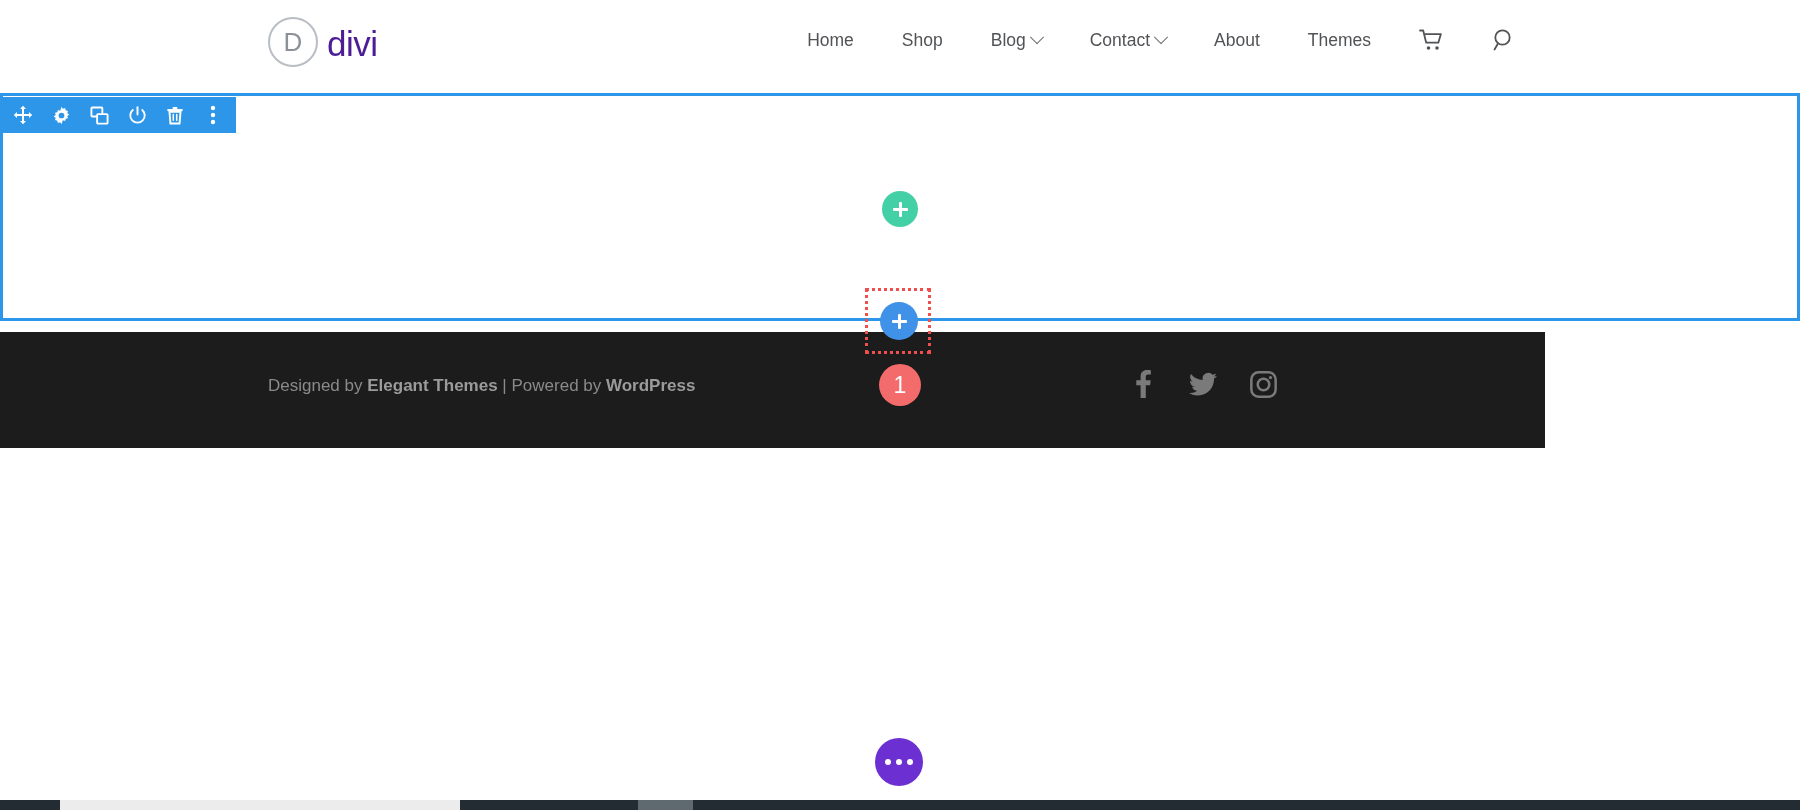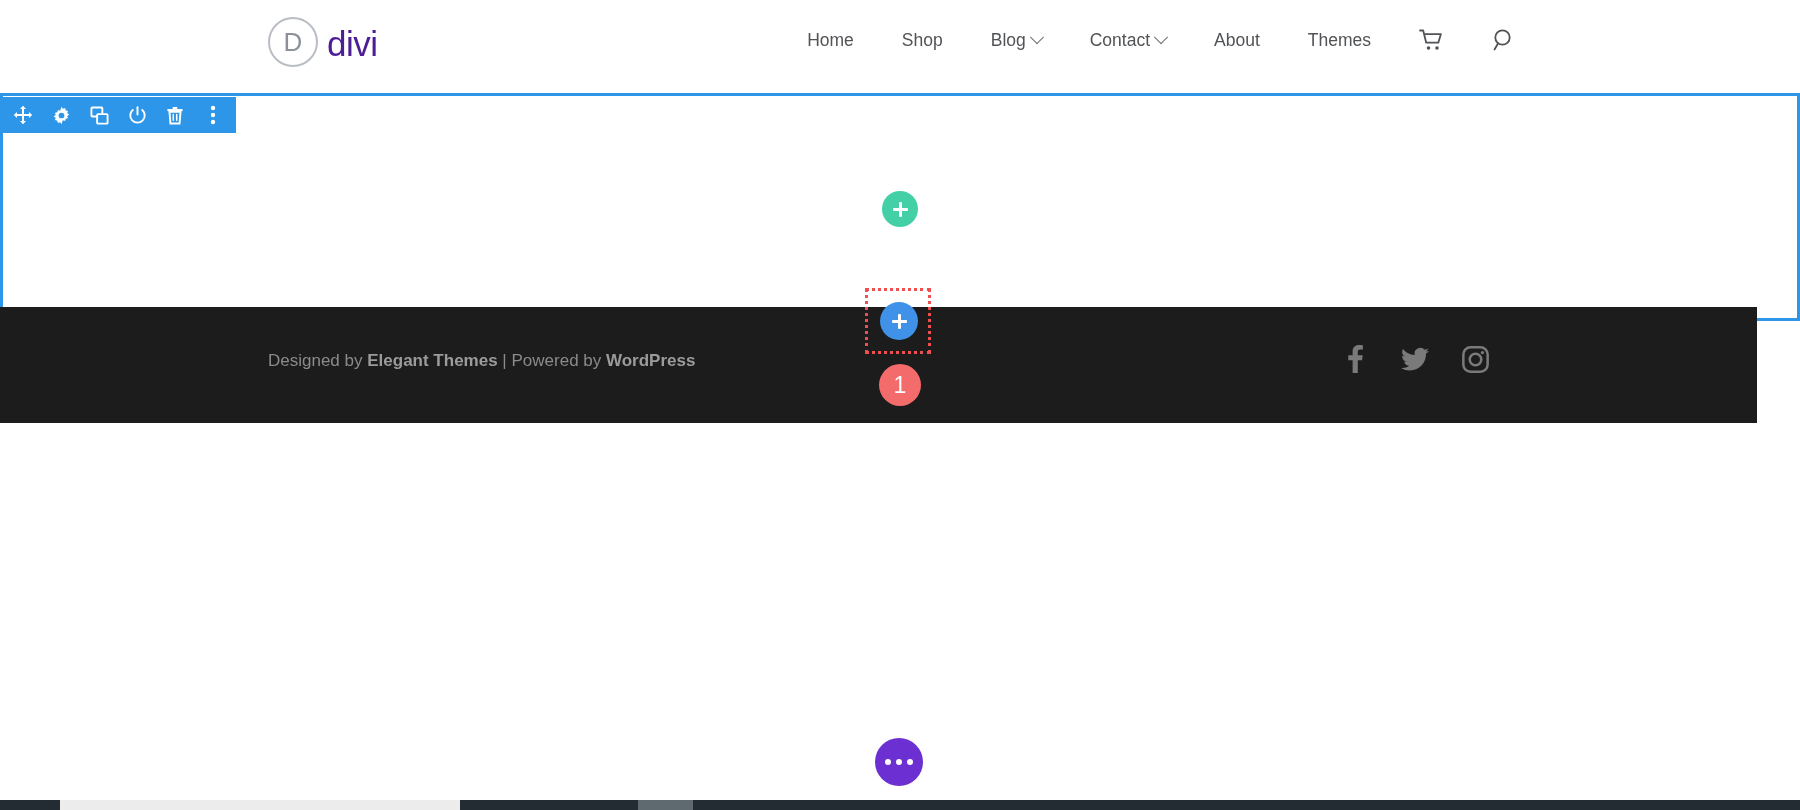--- a/index.html
+++ b/index.html
@@ -206,22 +206,22 @@
     color: #ffffff;
     font-size: 23px;
     font-family: "Liberation Sans", sans-serif;
     z-index: 36;
   }
 
   
   .site-footer {
     position: absolute;
     left: 0;
-    top: 307px;
-    width: 1757px;
+    top: 332px;
+    width: 1545px;
     height: 116px;
     background: #1c1c1c;
   }
   .footer-text {
     position: absolute;
     left: 268px;
     top: 44px;
     font-size: 17px;
     color: #8a8a8a;
     font-family: "Liberation Sans", sans-serif;

